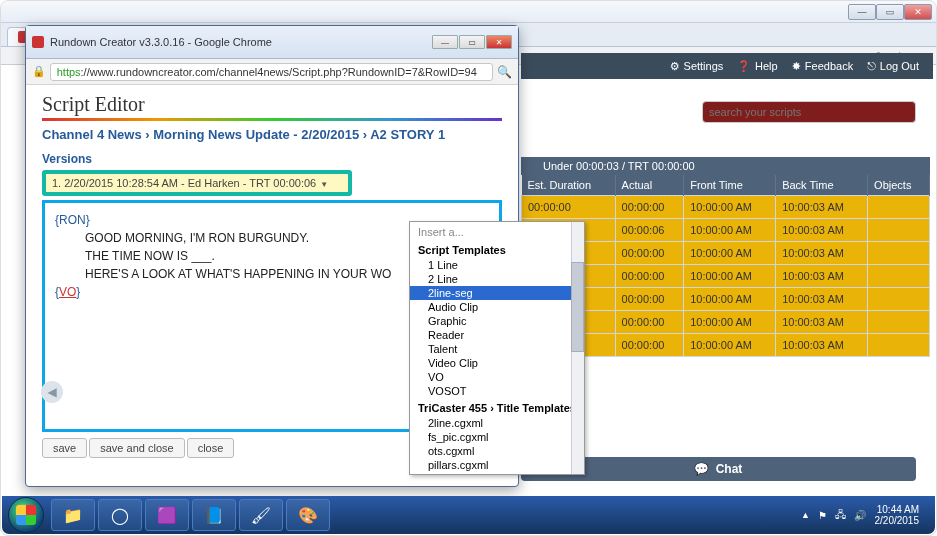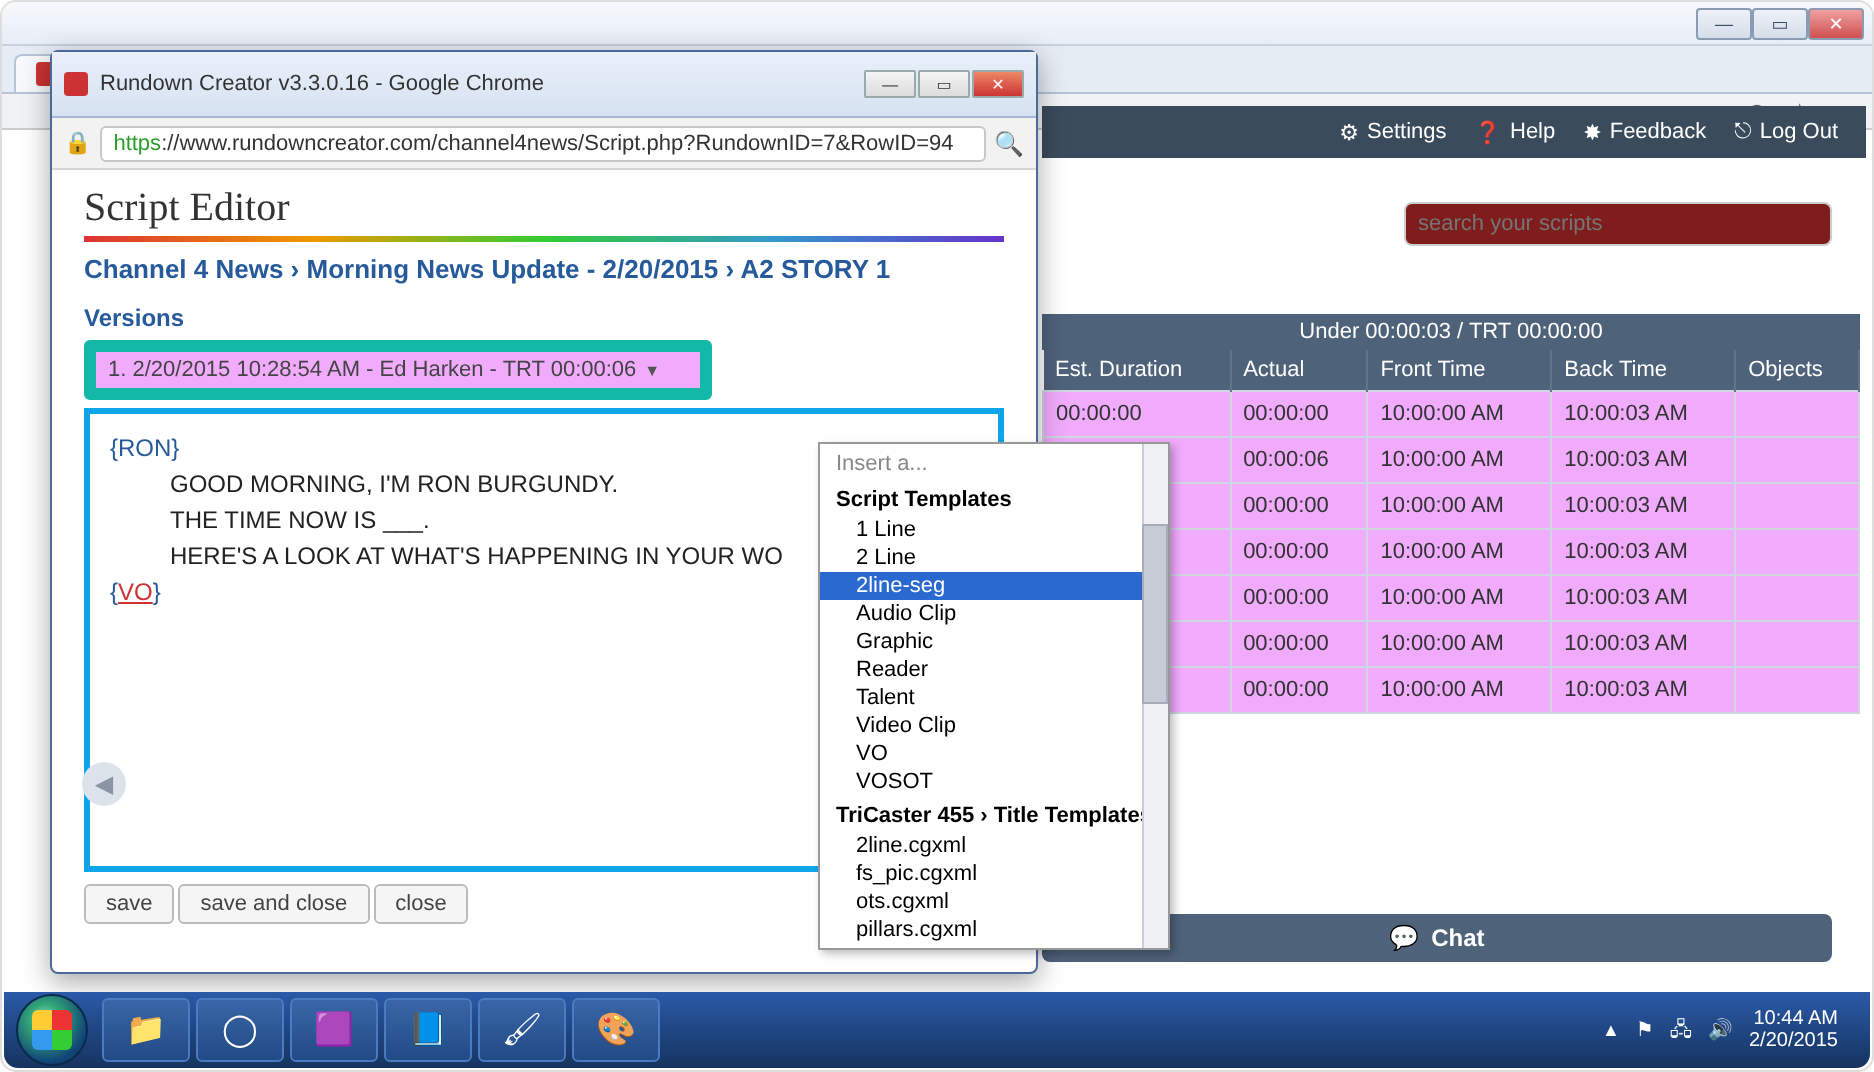--- a/index.html
+++ b/index.html
@@ -22,45 +22,45 @@
 
 
 .appbar { position: absolute; top: 52px; left: 520px; right: 3px; height: 26px; background: #3a4b5c; display: flex; align-items: center; justify-content: flex-end; gap: 14px; padding-right: 14px; color: #fff; font-size: 11px; }
 .appbar .item { display: flex; align-items: center; gap: 4px; cursor: pointer; }
 
 
 .searchbox { position: absolute; top: 100px; right: 20px; width: 214px; height: 22px; border: 1px solid #ccc; border-radius: 4px; padding: 0 6px; font-size: 11px; color: #999; background: #7f1d1d; }
 
 
 .rundown { position: absolute; top: 156px; left: 520px; right: 6px; }
-.rundown .statusbar { background: #4e627a; color: #fff; text-align: center; font-size: 11px; padding: 3px 22px; }
+.rundown .statusbar { background: #4e627a; color: #fff; text-align: left; font-size: 11px; padding: 3px 22px; }
 .rundown table { width: 100%; border-collapse: collapse; font-size: 11px; }
 .rundown th { background: #4e627a; color: #fff; text-align: left; padding: 4px 6px; font-weight: normal; border-right: 1px solid #647488; }
-.rundown td { background: #f0abfc; color: #333; padding: 5px 6px; border: 1px solid #cfd6e0; }
+.rundown td { background: #eab308; color: #333; padding: 5px 6px; border: 1px solid #cfd6e0; }
 .chat { position: absolute; left: 520px; right: 20px; top: 456px; height: 24px; background: #4e627a; color: #fff; border-radius: 4px; display: flex; align-items: center; justify-content: center; gap: 6px; font-size: 12px; font-weight: bold; }
 
 
 .popup { position: absolute; top: 24px; left: 24px; width: 494px; height: 462px; background: #fff; border: 1px solid #4a6a9a; box-shadow: 0 4px 14px rgba(0,0,0,.35); border-radius: 4px; display: flex; flex-direction: column; }
 .popup-title { height: 33px; background: linear-gradient(#e9f0fa,#d6e2f2); display: flex; align-items: center; padding: 0 6px; font-size: 11px; color: #333; gap: 6px; border-bottom: 1px solid #a8b8d0; }
 .popup-title .spacer { flex: 1; }
 .popup-ctrl { display: flex; gap: 1px; }
 .pbtn { width: 26px; height: 14px; background: linear-gradient(#f4f4f4,#dcdcdc); border: 1px solid #9aa; border-radius: 1px; font-size: 8px; display: flex; align-items: center; justify-content: center; }
 .pbtn.red { background: linear-gradient(#e86,#c33); color: #fff; }
 .addrbar { height: 26px; display: flex; align-items: center; padding: 0 6px; gap: 4px; border-bottom: 1px solid #d4d4d4; background: #f2f2f2; }
 .addrbar .lock { color: #2a9d2a; font-size: 11px; }
 .addrbar .url { flex: 1; font-size: 11px; color: #333; border: 1px solid #c8c8c8; background: #fff; border-radius: 3px; padding: 2px 6px; white-space: nowrap; overflow: hidden; }
 .addrbar .url .https { color: #2a9d2a; }
 .addrbar .mag { color: #777; font-size: 12px; }
 
 .editor { flex: 1; padding: 8px 16px 10px; overflow: hidden; position: relative; }
 .editor h2 { font-family: Georgia, serif; font-weight: normal; color: #333; font-size: 20px; }
 .rainbow { height: 3px; background: linear-gradient(90deg,#d33,#e90,#3c3,#39c,#63c); margin: 2px 0 6px; }
 .breadcrumb { font-size: 13px; color: #275a9a; font-weight: bold; }
 .versions-lbl { margin-top: 10px; font-size: 12px; color: #275a9a; font-weight: bold; }
-.versions-sel { margin-top: 4px; font-size: 11px; border: 6px solid #14b8a6; background: #f0abfc; padding: 3px 20px 3px 6px; color: #444; border-radius: 3px; appearance: none; position: relative; display: inline-block; }
+.versions-sel { margin-top: 4px; font-size: 11px; border: 4px solid #14b8a6; background: #fef9c3; padding: 3px 20px 3px 6px; color: #444; border-radius: 3px; appearance: none; position: relative; display: inline-block; }
 .sel-caret { font-size: 8px; color: #555; margin-left: 4px; }
 .cps { text-align: right; font-size: 11px; color: #555; margin-top: 8px; }
 .cps .num { border: 1px solid #bbb; padding: 1px 4px; display: inline-block; }
 .scriptbox { border: 3px solid #0ea5e9; margin-top: 4px; height: 232px; padding: 8px 10px; font-size: 12px; color: #222; line-height: 1.5; position: relative; }
 .scriptbox .mk { color: #275a9a; }
 .scriptbox .indent { padding-left: 30px; }
 .vo { color: #c33; text-decoration: underline; }
 .btnrow { margin-top: 6px; display: flex; gap: 2px; }
 .btnrow .b { border: 1px solid #bbb; background: #f5f5f5; font-size: 11px; padding: 3px 10px; border-radius: 3px; color: #444; }
 .btnrow .spacer { flex: 1; }

